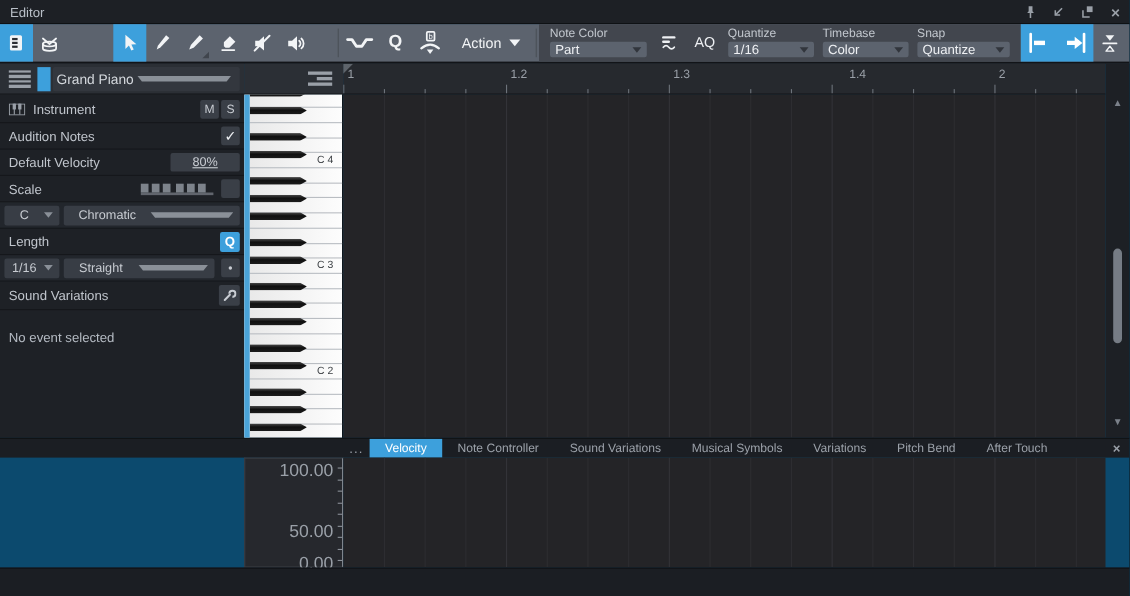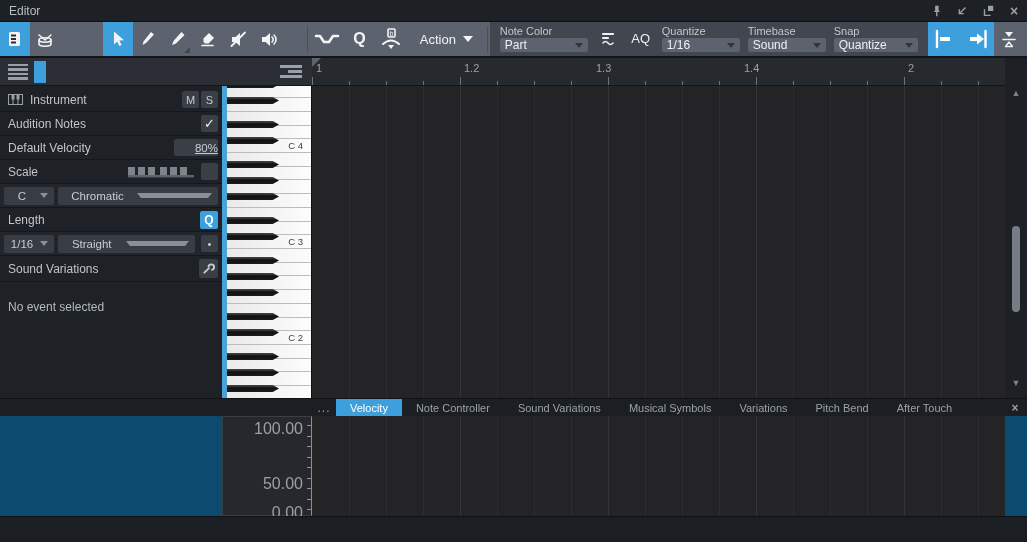--- a/index.html
+++ b/index.html
@@ -43,21 +43,21 @@
   .insp-header { position:absolute; left:0; top:0; width:222px; height:28px; background:#2b2f35; border-bottom:1px solid #14161a; display:flex; align-items:center; }
   .hamb { width:34px; display:flex; flex-direction:column; gap:2px; padding-left:8px; }
   .hamb i { display:block; width:20px; height:2.5px; background:#9aa0a8; }
   .trackcolor { width:12px; height:22px; background:#3da0dc; margin-right:2px; }
   .trackbox { flex:1; height:22px; margin-right:4px; background:#33373e; border-radius:2px; display:flex; align-items:center; color:#d4d8dd; font-size:12.5px; }
   .trackbox span { flex:1; text-align:center; }
   .trackbox .dcaret { width:0; height:0; border-left:4px solid transparent; border-right:4px solid transparent; border-top:5px solid #8a9098; margin-right:8px; }
   .irow { position:absolute; left:0; width:222px; height:24px; border-bottom:1px solid #15171b; display:flex; align-items:center; padding:0 4px 0 8px; color:#c0c5cc; font-size:12px; }
   .irow .rlabel { flex:1; }
   .sqbtn { width:17px; height:17px; background:#3a3f47; border-radius:2px; color:#c8ccd2; font-size:11px; display:flex; align-items:center; justify-content:center; margin-left:2px; }
-  .valbox { min-width:44px; height:17px; background:#3a3f47; border-radius:2px; color:#c8ccd2; font-size:11.5px; display:flex; align-items:center; justify-content:flex-end; padding:0 0;text-decoration:underline; }
+  .valbox { min-width:44px; height:17px; background:#3a3f47; border-radius:2px; color:#c8ccd2; font-size:11.5px; display:flex; align-items:center; justify-content:flex-end; padding:0 20px;text-decoration:underline; }
   .check { width:17px; height:17px; background:#3a3f47; border-radius:2px; color:#eef0f3; font-size:13px; display:flex; align-items:center; justify-content:center; }
   .ddrow { background:#22262c; }
   .selbox { height:18px; background:#383d45; border-radius:2px; display:flex; align-items:center; color:#c8ccd2; font-size:11.5px; padding:0 6px; }
   .selbox .dcaret { width:0; height:0; border-left:4px solid transparent; border-right:4px solid transparent; border-top:5px solid #8a9098; margin-left:6px; }
   .selbox.grow span { flex:1; text-align:center; }
   .qbtn { width:18px; height:18px; background:#3da0dc; border-radius:2px; color:#fff; font-weight:bold; font-size:12px; display:flex; align-items:center; justify-content:center; }
   .status { position:absolute; left:8px; top:242px; color:#b4bac2; font-size:12px; }
   .pianoglyph svg, .wrench svg, .scaleglyph svg { display:block; }
   
   .keys-header { position:absolute; left:222px; top:58px; width:90px; height:28px; background:#2b2f35; border-bottom:1px solid #14161a; display:flex; align-items:center; justify-content:flex-end; }
@@ -223,21 +223,21 @@
       <div class="ddgrp" style="width:86px">
         <span class="ddlabel">Quantize</span>
         <div class="dd">
           <span>1/16</span>
             <span class="dcaret"></span>
         </div>
       </div>
       <div class="ddgrp" style="width:86px">
         <span class="ddlabel">Timebase</span>
         <div class="dd">
-          <span>Sound</span>
+          <span>Color</span>
             <span class="dcaret"></span>
         </div>
       </div>
       <div class="ddgrp" style="width:92px">
         <span class="ddlabel">Snap</span>
         <div class="dd">
           <span>Quantize</span>
             <span class="dcaret"></span>
         </div>
       </div>
@@ -267,20 +267,24 @@
 
   <div class="inspector">
     <div class="insp-header">
       <div class="hamb">
           <i></i>
           <i></i>
           <i></i>
           <i></i>
         </div>
       <div class="trackcolor"></div>
+      <div class="trackbox">
+        <span>Grand Piano</span>
+        <span class="dcaret"></span>
+      </div>
     </div>
 
     <div class="irow" style="top:30px">
       <span class="pianoglyph" style="margin-right:7px">
         <svg width="15" height="11" viewBox="0 0 15 11">
             <rect x=".5" y=".5" width="14" height="10" fill="none" stroke="#9aa0a8"></rect>
             <line x1="5" y1="0" x2="5" y2="10" stroke="#9aa0a8"></line>
             <line x1="10" y1="0" x2="10" y2="10" stroke="#9aa0a8"></line>
             <rect x="3.5" y="0" width="3" height="5.5" fill="#9aa0a8"></rect>
             <rect x="8.5" y="0" width="3" height="5.5" fill="#9aa0a8"></rect>
@@ -410,22 +414,22 @@
       <div class="bkey" style="top: 299px;"></div>
       <span class="clab" style="top: 54px;">C 4</span>
       <span class="clab" style="top: 150px;">C 3</span>
       <span class="clab" style="top: 246px;">C 2</span>
     </div>
 
   <div class="ruler">
     <div class="cornerflag"></div>
   <span class="rlab" style="left: 4px;">1</span>
       <span class="rlab" style="left: 152px;">1.2</span>
-      <span class="rlab" style="left: 284px;">1.3</span>
-      <span class="rlab" style="left: 432px;">1.4</span>
+      <span class="rlab" style="left: 300px;">1.3</span>
+      <span class="rlab" style="left: 460px;">1.4</span>
       <span class="rlab" style="left: 596px;">2</span>
       <div class="rtick major" style="left: 0px;"></div>
       <div class="rtick" style="left: 37px;"></div>
       <div class="rtick" style="left: 74px;"></div>
       <div class="rtick" style="left: 111px;"></div>
       <div class="rtick major" style="left: 148px;"></div>
       <div class="rtick" style="left: 185px;"></div>
       <div class="rtick" style="left: 222px;"></div>
       <div class="rtick" style="left: 259px;"></div>
       <div class="rtick major" style="left: 296px;"></div>

